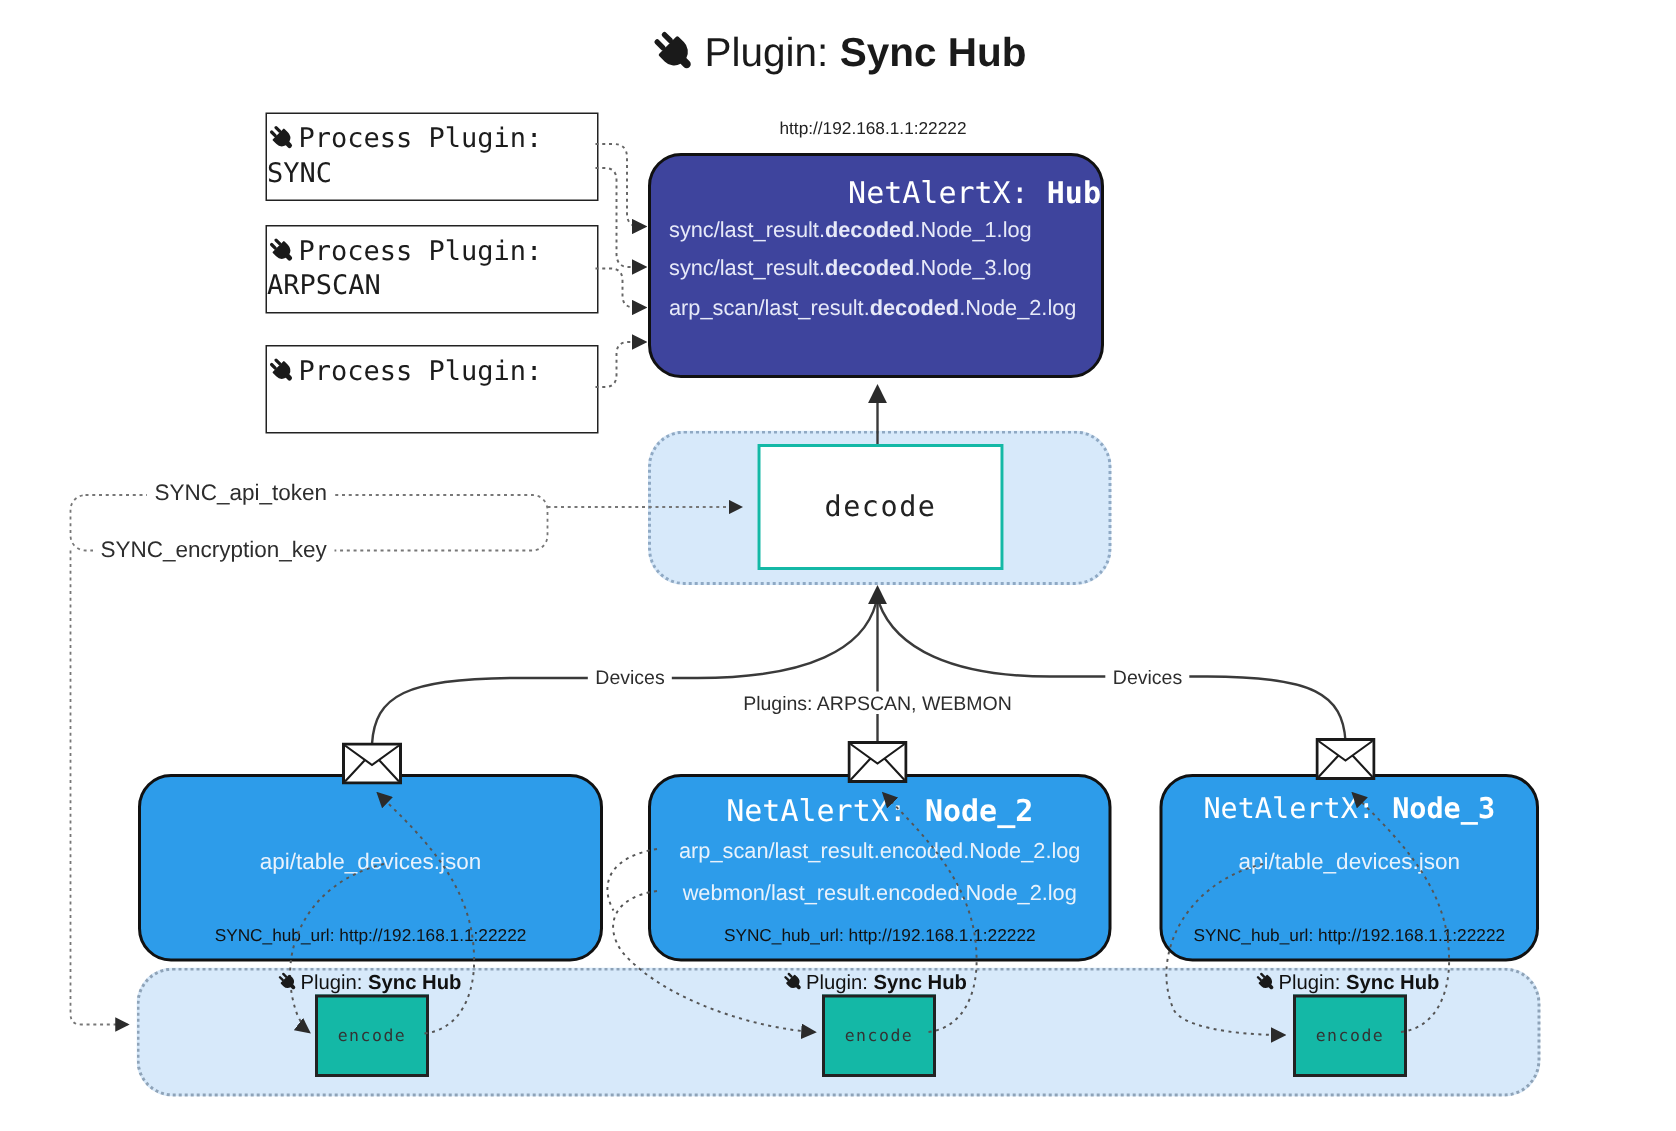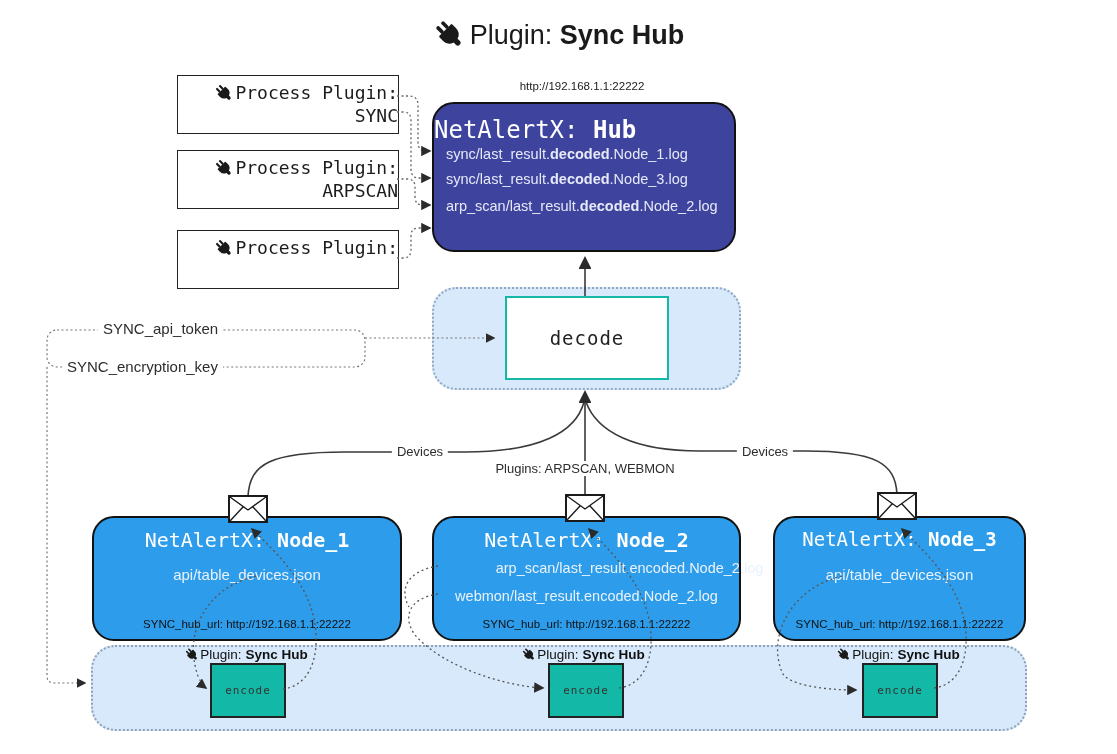--- a/index.html
+++ b/index.html
@@ -4,28 +4,28 @@
 <style>
   html,body{margin:0;padding:0;background:#fff;}
   .canvas{position:relative;width:1117px;height:754px;background:#fff;overflow:hidden;
           font-family:"Liberation Sans",sans-serif;color:#1a1a1a;}
   .overlay{position:absolute;left:0;top:0;width:1117px;height:754px;z-index:5;pointer-events:none;}
   .mono{font-family:"DejaVu Sans Mono",monospace;}
   .abs{position:absolute;}
   .title{top:18px;left:0;width:100%;text-align:center;font-size:27px;z-index:2;white-space:nowrap;}
   .title .plug svg{width:33px;height:33px;vertical-align:-7px;margin-right:4px;}
   .proc{left:177px;width:220px;height:57px;border:1.6px solid #222;background:#fff;z-index:2;
-        text-align:right;color:#1c1c1c;}
+        text-align:left;color:#1c1c1c;}
   .proc .l1{margin-top:6px;font-size:18px;white-space:nowrap;}
   .proc .l2{margin-top:2px;font-size:18px;}
   .plug.sm svg{width:20px;height:20px;vertical-align:-4px;margin-right:1px;}
   .plug.xs svg{width:15px;height:15px;vertical-align:-3px;margin-right:1px;}
   .hub{left:432px;top:102px;width:300px;height:146px;background:#3E449D;border:2px solid #111;
        border-radius:22px;z-index:2;color:#fff;}
-  .hub-title{position:absolute;top:12px;width:100%;text-align:left;font-size:24px;}
+  .hub-title{position:absolute;top:12px;width:100%;text-align:right;font-size:20px;}
   .hub-entry{position:absolute;left:12px;font-size:14.5px;color:#E6E9F8;white-space:nowrap;}
   .hub-url{left:432px;top:80px;width:300px;text-align:center;font-size:11.5px;color:#222;z-index:2;}
   .decode-panel{left:432px;top:287px;width:305px;height:99px;background:#D7E9FA;
        border:2px dotted #8FA9C4;border-radius:24px;z-index:1;}
   .decode-box{left:505px;top:296px;width:160px;height:80px;background:#fff;border:2px solid #14b8a6;
        z-index:2;display:flex;align-items:center;justify-content:center;font-size:19px;
        letter-spacing:1px;color:#222;}
   .lbl{background:#fff;padding:0 5px;color:#2d2d2d;z-index:6;white-space:nowrap;}
   .ctr{transform:translateX(-50%);}
   .node{top:516px;height:121px;background:#2D9CEA;border:2px solid #111;border-radius:22px;
@@ -150,27 +150,26 @@
   <div class="abs envelope" style="left:565px;top:494px;"><svg viewBox="0 0 40 28">
         <rect x="1" y="1" width="38" height="26" fill="#fff" stroke="#1a1a1a" stroke-width="2"></rect>
         <path d="M2 2 L20 15 L38 2 M2 26 L15 12 M38 26 L25 12" stroke="#1a1a1a" stroke-width="1.4" fill="none"></path>
       </svg></div>
   <div class="abs envelope" style="left:877px;top:492px;"><svg viewBox="0 0 40 28">
         <rect x="1" y="1" width="38" height="26" fill="#fff" stroke="#1a1a1a" stroke-width="2"></rect>
         <path d="M2 2 L20 15 L38 2 M2 26 L15 12 M38 26 L25 12" stroke="#1a1a1a" stroke-width="1.4" fill="none"></path>
       </svg></div>
 
   <div class="abs node" style="left:92px;width:306px;">
-    <div class="node-title mono"><span>NetAlertX:</span> <b>Node_1</b></div>
     <div class="node-file" style="top:48px;">api/table_devices.json</div>
     <div class="node-url">SYNC_hub_url: http://192.168.1.1:22222</div>
   </div>
   <div class="abs node" style="left:432px;width:305px;">
     <div class="node-title mono"><span>NetAlertX:</span> <b>Node_2</b></div>
-    <div class="node-file" style="top:42px;font-size:14.5px;padding-left:43px;">arp_scan/last_result.encoded.Node_2.log</div>
+    <div class="node-file" style="top:42px;font-size:14.5px;">arp_scan/last_result.encoded.Node_2.log</div>
     <div class="node-file" style="top:70px;font-size:14.5px;">webmon/last_result.encoded.Node_2.log</div>
     <div class="node-url">SYNC_hub_url: http://192.168.1.1:22222</div>
   </div>
   <div class="abs node" style="left:773px;width:249px;">
     <div class="node-title mono" style="font-size:19px;"><span>NetAlertX:</span> <b>Node_3</b></div>
     <div class="node-file" style="top:48px;">api/table_devices.json</div>
     <div class="node-url">SYNC_hub_url: http://192.168.1.1:22222</div>
   </div>
 
   <div class="abs band"></div>

